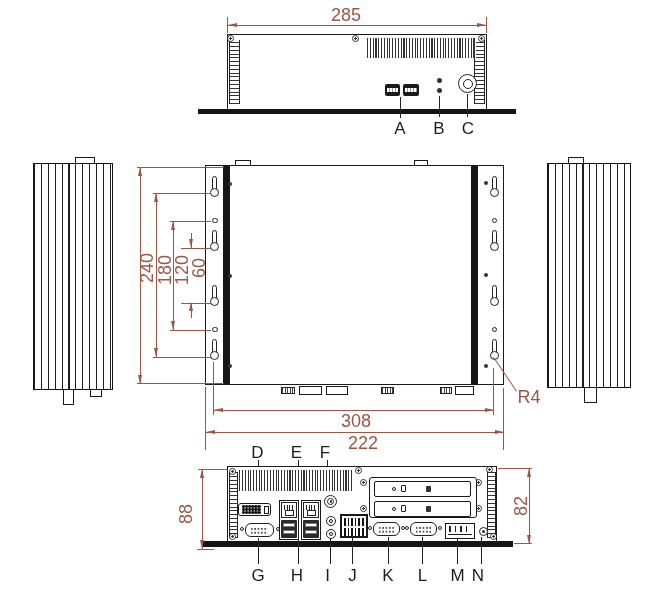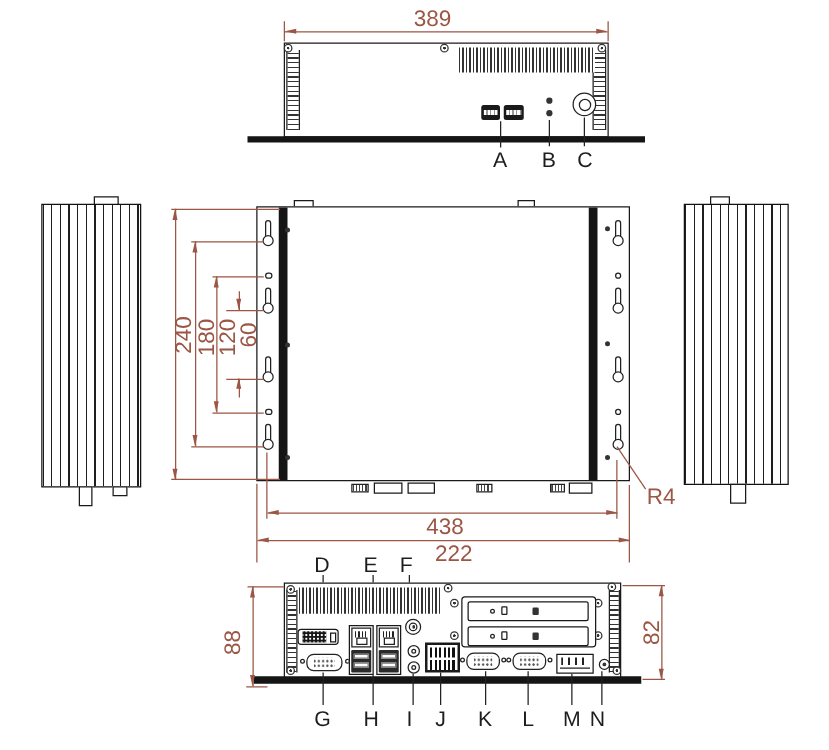--- a/index.html
+++ b/index.html
@@ -69,21 +69,21 @@
 
 <div id="canvas">
 
   <div>
 
     <div class="dl" style="left:227px;top:17px;width:1px;height:16px"></div>
     <div class="dl" style="left:486px;top:17px;width:1px;height:16px"></div>
     <div class="dl" style="left:228px;top:25px;width:258px;height:1px"></div>
     <div class="arw l" style="left:228px;top:22.5px"></div>
     <div class="arw r" style="left:477px;top:22.5px"></div>
-    <div class="dimtext" style="left:346px;top:15px">389</div>
+    <div class="dimtext" style="left:346px;top:15px">285</div>
 
     <div class="box" style="left:227px;top:34px;width:260px;height:76px"></div>
     <div class="serr" style="left:229px;top:40px;width:11px;height:64px"></div>
     <div class="serr" style="left:474px;top:40px;width:11px;height:64px"></div>
     <div class="fill" style="left:198px;top:109px;width:318px;height:5px"></div>
     <div class="vents" style="left:367px;top:38px;width:109px;height:20px"></div>
     <div class="screw" style="left:227px;top:35px"></div>
     <div class="screw" style="left:351.5px;top:35px"></div>
     <div class="screw" style="left:477.5px;top:35px"></div>
 
@@ -202,21 +202,21 @@
     <div class="dl" style="left:190.5px;top:303px;width:1px;height:15px"></div>
     <div class="arw d" style="left:188.5px;top:238.8px"></div>
     <div class="arw u" style="left:188.5px;top:302.2px"></div>
     <div class="dimtext v" style="left:199px;top:268px">60</div>
 
     <div class="dl" style="left:213px;top:362px;width:1px;height:53px"></div>
     <div class="dl" style="left:493px;top:368px;width:1px;height:47px"></div>
     <div class="dl" style="left:214px;top:410px;width:280px;height:1px"></div>
     <div class="arw l" style="left:214px;top:407.5px"></div>
     <div class="arw r" style="left:485px;top:407.5px"></div>
-    <div class="dimtext" style="left:356px;top:421px">438</div>
+    <div class="dimtext" style="left:356px;top:421px">308</div>
 
     <div class="dl" style="left:205px;top:387px;width:1px;height:63px"></div>
     <div class="dl" style="left:503px;top:388px;width:1px;height:62px"></div>
     <div class="dl" style="left:205.5px;top:432px;width:298px;height:1px"></div>
     <div class="arw l" style="left:205.5px;top:429.5px"></div>
     <div class="arw r" style="left:494.5px;top:429.5px"></div>
     <div class="dimtext" style="left:363px;top:443px">222</div>
 
     <div class="dl" style="left:494px;top:357px;width:41px;height:1px;transform:rotate(56deg);transform-origin:0 0"></div>
     <div class="dimtext" style="left:529px;top:397px">R4</div>

